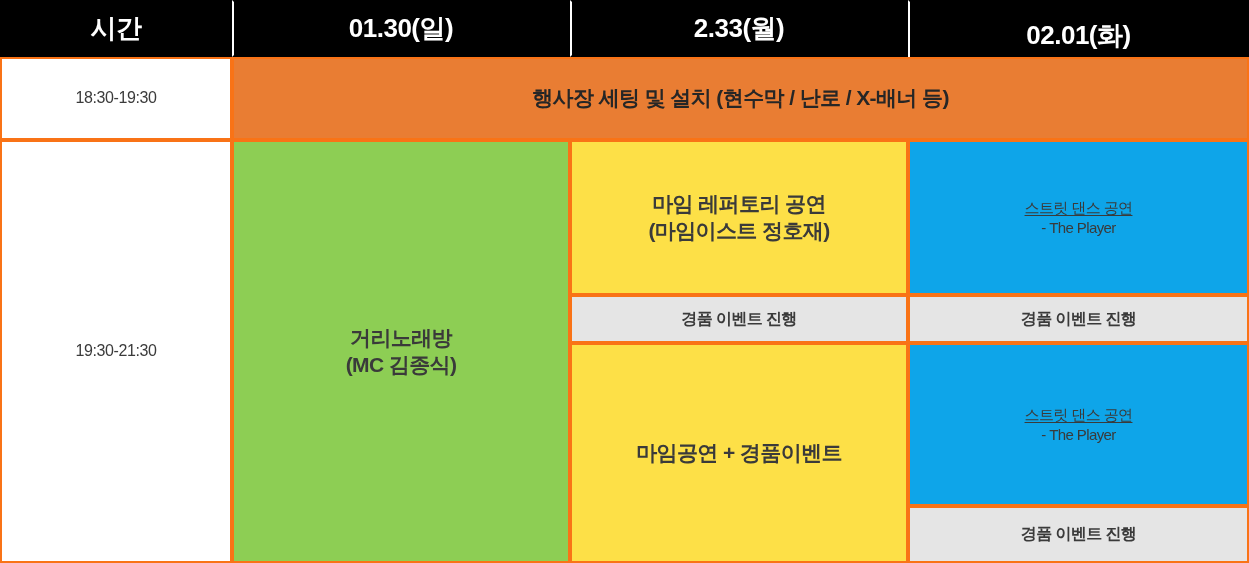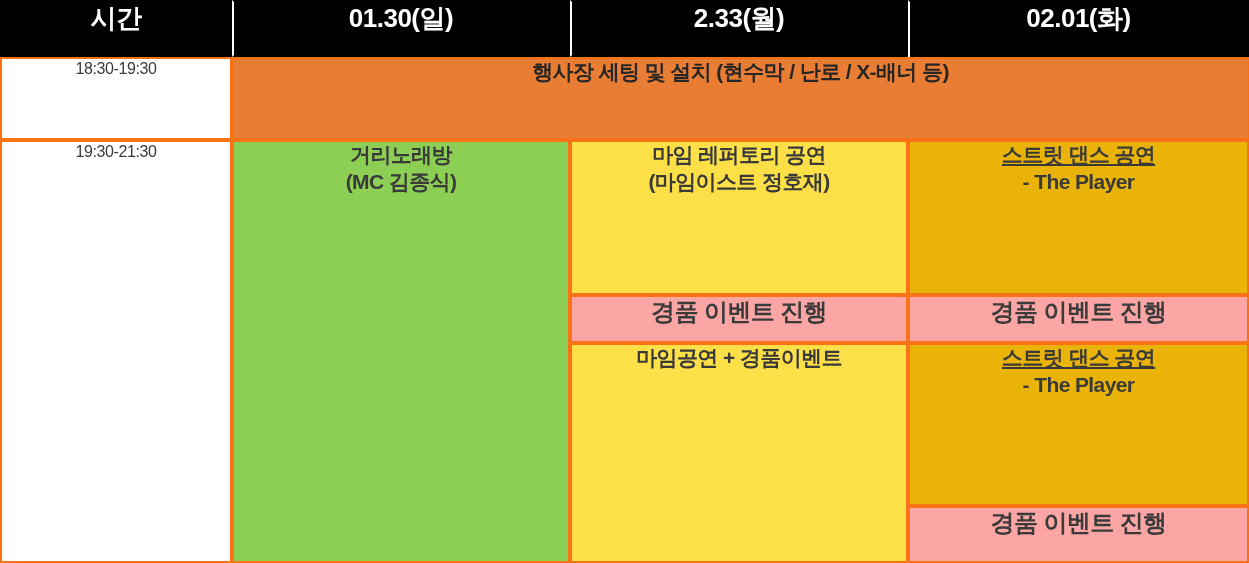--- a/index.html
+++ b/index.html
@@ -18,21 +18,21 @@
     height: 563px;
     overflow: hidden;
     background: #ffffff;
   }
 
   
   .cell {
     position: absolute;
     box-sizing: border-box;
     display: flex;
-    align-items: flex-start;
+    align-items: center;
     justify-content: center;
     text-align: center;
     line-height: 1.28;
     border: 2px solid #f97316;
     overflow: hidden;
   }
 
   .cell .txt {
     display: block;
     white-space: pre-line;
@@ -73,30 +73,30 @@
     letter-spacing: -0.6px;
   }
   .c-blue {
     background: #fde047;
     color: #3a3a3a;
     font-size: 21px;
     font-weight: bold;
     letter-spacing: -0.6px;
   }
   .c-yellow {
-    background: #eab308;
+    background: #0ea5e9;
     color: #3a3a3a;
-    font-size: 21px;
-    font-weight: bold;
+    font-size: 15px;
+    font-weight: normal;
     letter-spacing: -0.6px;
   }
   .c-gray {
-    background: #fca5a5;
+    background: #e5e5e5;
     color: #3a3a3a;
-    font-size: 24px;
+    font-size: 16px;
     font-weight: bold;
     letter-spacing: -0.6px;
   }
 
   .u-line { text-decoration: underline; text-underline-offset: 2px; }
 </style>
 </head>
 <body>
 
 <div id="schedule-root">

